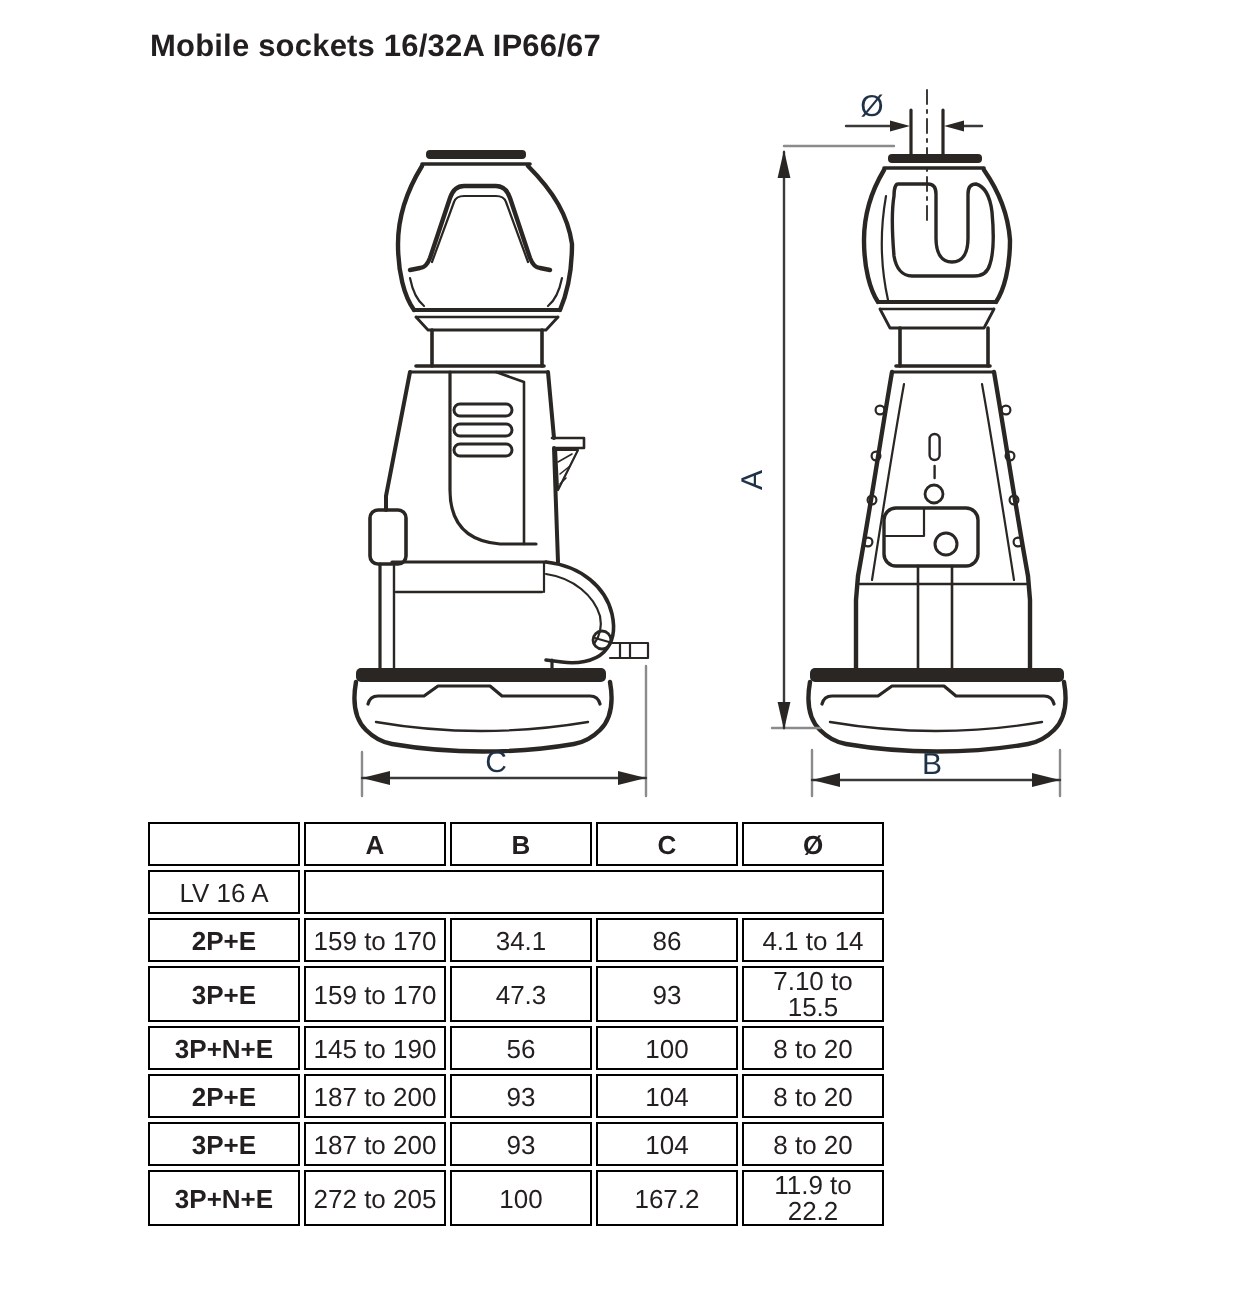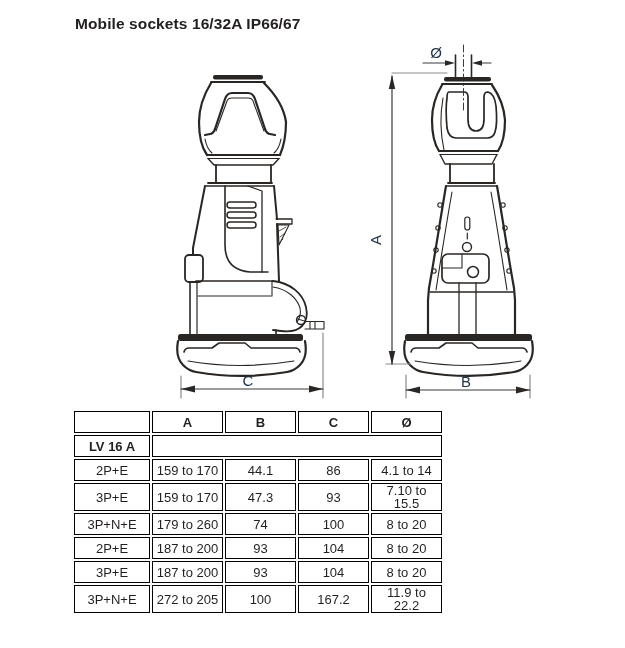--- a/index.html
+++ b/index.html
@@ -16,22 +16,22 @@
 
   .tablewrap{position:absolute;left:72px;top:409px;}
   table.dims{border-collapse:separate;border-spacing:2px;table-layout:fixed;}
   table.dims td{
     border:1px solid #000;height:20px;padding:0 2px;
     font-size:13px;text-align:center;vertical-align:middle;line-height:1;
     background:#ffffff;
   }
   td.blank{border:none;background:transparent;}
   td.colhead{background:#e2e2e2;font-weight:bold;}
-  td.rowlabel{background:#e2e2e2;font-weight:normal;}
-  td.seclabel{background:#ffffff;font-weight:bold;}
+  td.rowlabel{background:#e2e2e2;font-weight:bold;}
+  td.seclabel{background:#ffffff;font-weight:normal;}
   td.secempty{background:#ffffff;}
   td.data{background:#f9dfce;}
   col.c-label{width:76px;}
   col.c-data{width:71px;}
 </style>
 </head>
 <body>
 
 <div class="page">
 
@@ -210,35 +210,35 @@
           <td class="colhead">Ø</td>
         </tr>
 
         <tr>
           <td class="seclabel">LV 16 A</td>
           <td class="secempty" colspan="4"></td>
         </tr>
         <tr>
           <td class="rowlabel">2P+E</td>
           <td class="data">159 to 170</td>
-          <td class="data">44.1</td>
+          <td class="data">34.1</td>
           <td class="data">86</td>
           <td class="data">4.1 to 14</td>
         </tr>
         <tr>
           <td class="rowlabel">3P+E</td>
           <td class="data">159 to 170</td>
           <td class="data">47.3</td>
           <td class="data">93</td>
           <td class="data">7.10 to 15.5</td>
         </tr>
         <tr>
           <td class="rowlabel">3P+N+E</td>
-          <td class="data">179 to 260</td>
-          <td class="data">74</td>
+          <td class="data">145 to 190</td>
+          <td class="data">56</td>
           <td class="data">100</td>
           <td class="data">8 to 20</td>
         </tr>
 
         <tr>
           <td class="rowlabel">2P+E</td>
           <td class="data">187 to 200</td>
           <td class="data">93</td>
           <td class="data">104</td>
           <td class="data">8 to 20</td>

